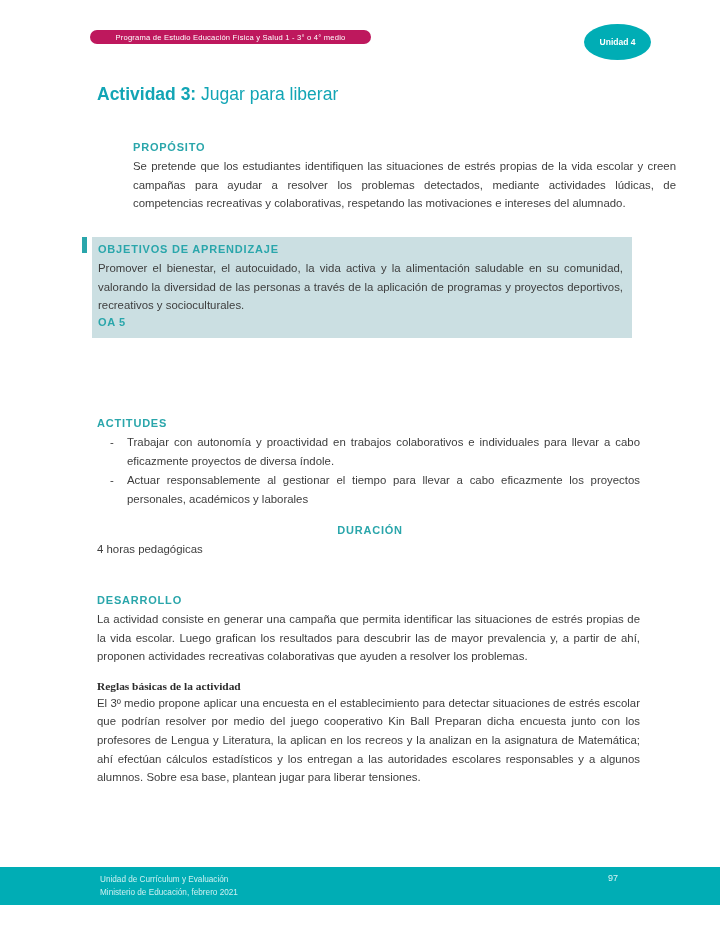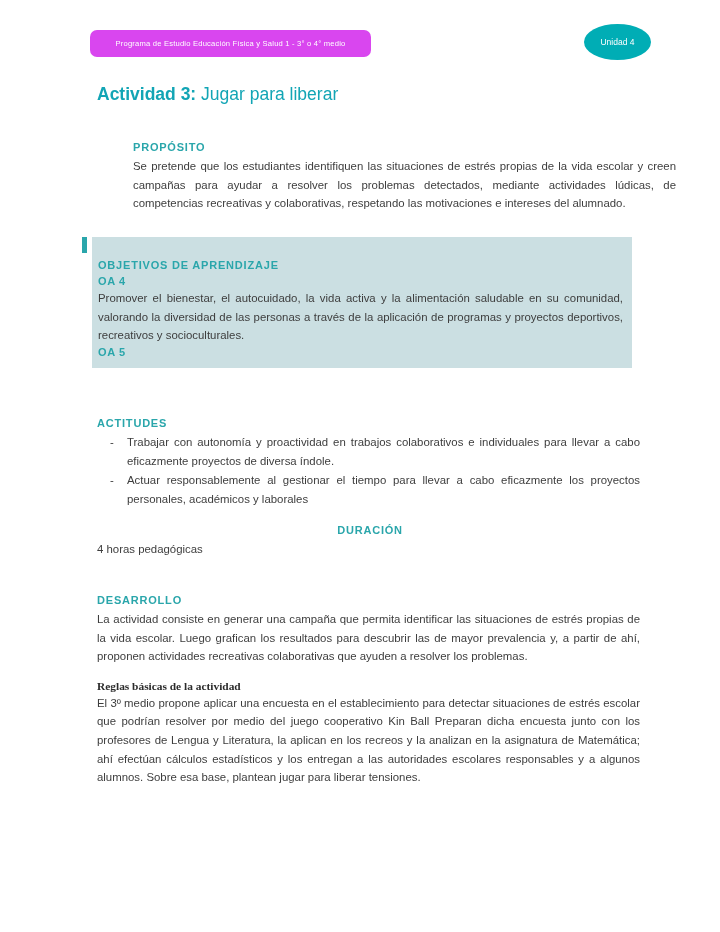--- a/index.html
+++ b/index.html
@@ -4,33 +4,33 @@
 <style>
   * { margin:0; padding:0; box-sizing:border-box; }
   html,body { background:#ffffff; }
   body { font-family:"Liberation Sans","DejaVu Sans",sans-serif; }
   .page {
     position:relative; width:720px; height:932px; background:#ffffff;
     overflow:hidden; margin:0 auto;
   }
   
   .header-pill {
-    position:absolute; left:90px; top:30px; width:281px; height:27px;
-    background:#d946ef; border-radius:7px;
+    position:absolute; left:90px; top:30px; width:281px; height:14px;
+    background:#be185d; border-radius:7px;
     display:flex; align-items:center; justify-content:center;
   }
   .header-pill span {
     color:#ffffff; font-size:7.6px; letter-spacing:.2px; white-space:nowrap;
   }
   .unit-badge {
     position:absolute; left:584px; top:24px; width:67px; height:36px;
     background:#00adb5; border-radius:50%;
     display:flex; align-items:center; justify-content:center;
   }
-  .unit-badge span { color:#ffffff; font-size:8.5px; font-weight:normal; }
+  .unit-badge span { color:#ffffff; font-size:8.5px; font-weight:bold; }
 
   
   .content { position:absolute; left:97px; top:0; width:543px; }
 
   .doc-title { position:absolute; top:84px; left:0; width:543px;
     font-size:17.5px; color:#12a5b5; }
   .doc-title .t-bold { font-weight:bold; color:#12a5b5; }
 
   .sec-heading {
     font-size:11px; font-weight:bold; color:#2aa6ab; letter-spacing:.8px;
@@ -38,21 +38,21 @@
   }
   .body-text {
     font-size:11.4px; line-height:18.6px; color:#3d3d3d; text-align:justify;
   }
 
   .sec-proposito { position:absolute; top:141px; left:0; width:543px;margin-left:36px; }
 
   
   .objetivos-box {
     position:absolute; top:237px; left:-5px; width:540px;
-    background:#cbdfe2; padding:22px 9px 8px 6px;
+    background:#cbdfe2; padding:6px 9px 8px 6px;
   }
   .box-accent {
     position:absolute; top:237px; left:-15px; width:5px; height:16px;
     background:#2aa6ab;
   }
   .oa-label { font-size:11px; font-weight:bold; color:#2aa6ab; letter-spacing:.6px;
     margin-top:1px; margin-bottom:2px; }
 
   .sec-actitudes { position:absolute; top:417px; left:0; width:543px; }
   .bullet-row { display:flex; margin-bottom:1px; }
@@ -101,21 +101,20 @@
 
     <div class="sec-proposito">
       <div class="sec-heading">PROPÓSITO</div>
       <div class="body-text">Se pretende que los estudiantes identifiquen las situaciones de estrés propias de la vida escolar y creen campañas para ayudar a resolver los problemas detectados, mediante actividades lúdicas, de competencias recreativas y colaborativas, respetando las motivaciones e intereses del alumnado.</div>
     </div>
 
     <div class="box-accent"></div>
 
     <div class="objetivos-box">
       <div class="sec-heading">OBJETIVOS DE APRENDIZAJE</div>
-      <div class="oa-label">OA 4</div>
       <div class="body-text">Promover el bienestar, el autocuidado, la vida activa y la alimentación saludable en su comunidad, valorando la diversidad de las personas a través de la aplicación de programas y proyectos deportivos, recreativos y socioculturales.</div>
       <div class="oa-label">OA 5</div>
     </div>
 
     <div class="sec-actitudes">
       <div class="sec-heading">ACTITUDES</div>
       <div class="bullet-row">
         <div class="bullet-marker">-</div>
         <div class="bullet-text body-text">Trabajar con autonomía y proactividad en trabajos colaborativos e individuales para llevar a cabo eficazmente proyectos de diversa índole.</div>
       </div>
@@ -132,14 +131,21 @@
 
     <div class="sec-desarrollo">
       <div class="sec-heading">DESARROLLO</div>
       <div class="body-text">La actividad consiste en generar una campaña que permita identificar las situaciones de estrés propias de la vida escolar. Luego grafican los resultados para descubrir las de mayor prevalencia y, a partir de ahí, proponen actividades recreativas colaborativas que ayuden a resolver los problemas.</div>
       <div class="sub-heading">Reglas básicas de la actividad</div>
       <div class="body-text">El 3º medio propone aplicar una encuesta en el establecimiento para detectar situaciones de estrés escolar que podrían resolver por medio del juego cooperativo Kin Ball Preparan dicha encuesta junto con los profesores de Lengua y Literatura, la aplican en los recreos y la analizan en la asignatura de Matemática; ahí efectúan cálculos estadísticos y los entregan a las autoridades escolares responsables y a algunos alumnos. Sobre esa base, plantean jugar para liberar tensiones.</div>
     </div>
 
   </div>
 
+  <div class="footer-bar">
+    <div class="footer-left">
+      <div>Unidad de Currículum y Evaluación</div>
+      <div>Ministerio de Educación, febrero 2021</div>
+    </div>
+    <div class="footer-page">97</div>
+  </div>
 
 </div>
 
 </body></html>

